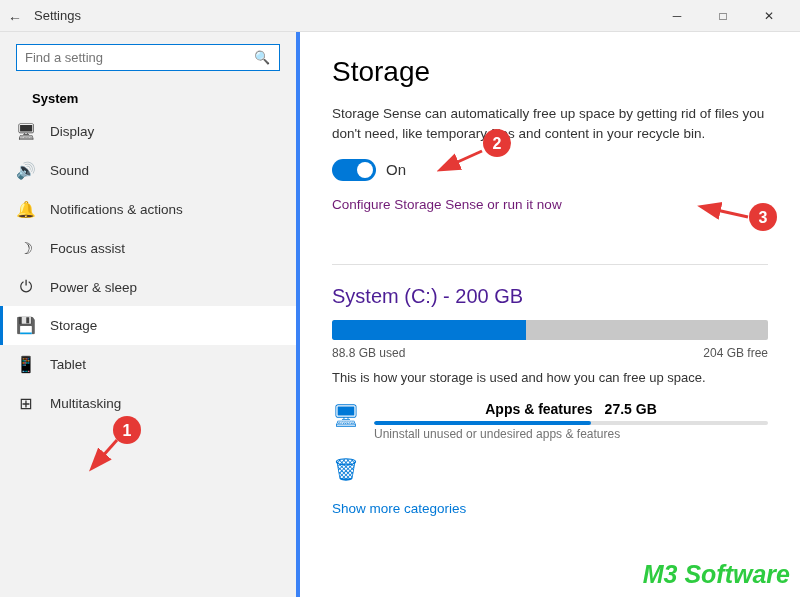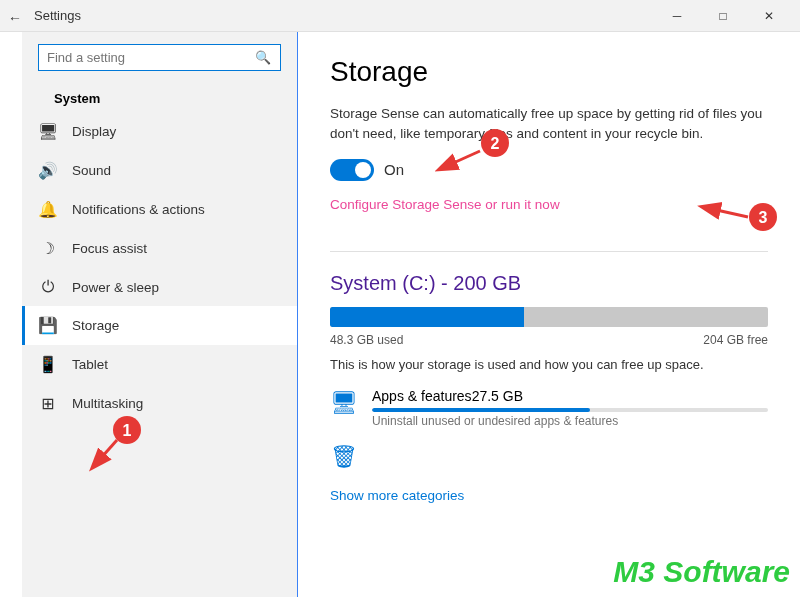--- a/index.html
+++ b/index.html
@@ -51,28 +51,27 @@
 
     
     .main-layout {
       display: flex;
       flex: 1;
       overflow: hidden;
     }
 
     
     .sidebar {
-      width: 276px;
+      width: 300px;
       background: #f2f2f2;
-      border-right: 1px solid #3b82f6;
+      border-right: 4px solid #3b82f6;
       flex-shrink: 0;
       display: flex;
       flex-direction: column;
       overflow-y: auto;
-      margin-left: 22px;
     }
 
     .sidebar-search {
       margin: 12px 16px;
       display: flex;
       align-items: center;
       background: #fff;
       border: 1.5px solid #0078d7;
       padding: 5px 8px;
     }
@@ -164,24 +163,24 @@
       top: 3px;
       right: 3px;
     }
     .toggle-label {
       font-size: 15px;
       color: #333;
     }
 
     .configure-link {
       font-size: 13.5px;
-      color: #ec4899;
+      color: #701a75;
       cursor: pointer;
       text-decoration: none;
-      margin-bottom: 19px;
+      margin-bottom: 32px;
       display: inline-block;
     }
 
     .section-divider {
       border: none;
       border-top: 1px solid #e0e0e0;
       margin: 20px 0;
     }
 
     .storage-title {
@@ -227,24 +226,25 @@
     .storage-item-icon {
       font-size: 22px;
       color: #0078d7;
       margin-top: 2px;
       width: 28px;
       text-align: center;
     }
     .storage-item-body { flex: 1; }
     .storage-item-row {
       display: flex;
-      justify-content: flex-start;
+      justify-content: center;
       font-size: 14px;
       color: #000;
-      font-weight: 400;
+      font-weight: 700;
+      gap: 12px;
     }
     .storage-item-sub {
       font-size: 12px;
       color: #737373;
       margin-top: 2px;
     }
     .storage-item-bar {
       height: 4px;
       background: #e0e0e0;
       border-radius: 2px;
@@ -264,21 +264,21 @@
       text-decoration: none;
       display: inline-block;
       margin-top: 4px;
     }
 
     
     .watermark {
       position: absolute;
       bottom: 8px;
       right: 10px;
-      font-size: 30px;
+      font-size: 25px;
       font-weight: 700;
       color: #2ecc40;
       font-style: italic;
       pointer-events: none;
     }
   </style>
 </head>
 <body>
 
 <div class="titlebar">
@@ -393,21 +393,21 @@
     
     <div class="storage-title">System (C:) - 200 GB</div>
 
     
     <div class="storage-bar-container">
       <div class="storage-bar-used" style="width: 44.4%;"></div>
     </div>
 
     
     <div class="storage-bar-labels">
-      <span>48.3 GB used</span>
+      <span>88.8 GB used</span>
       <span>204 GB free</span>
     </div>
 
     
     <div class="storage-info-desc">This is how your storage is used and how you can free up space.</div>
 
     
     <div class="storage-item">
       <div class="storage-item-icon">🖥</div>
       <div class="storage-item-body">

